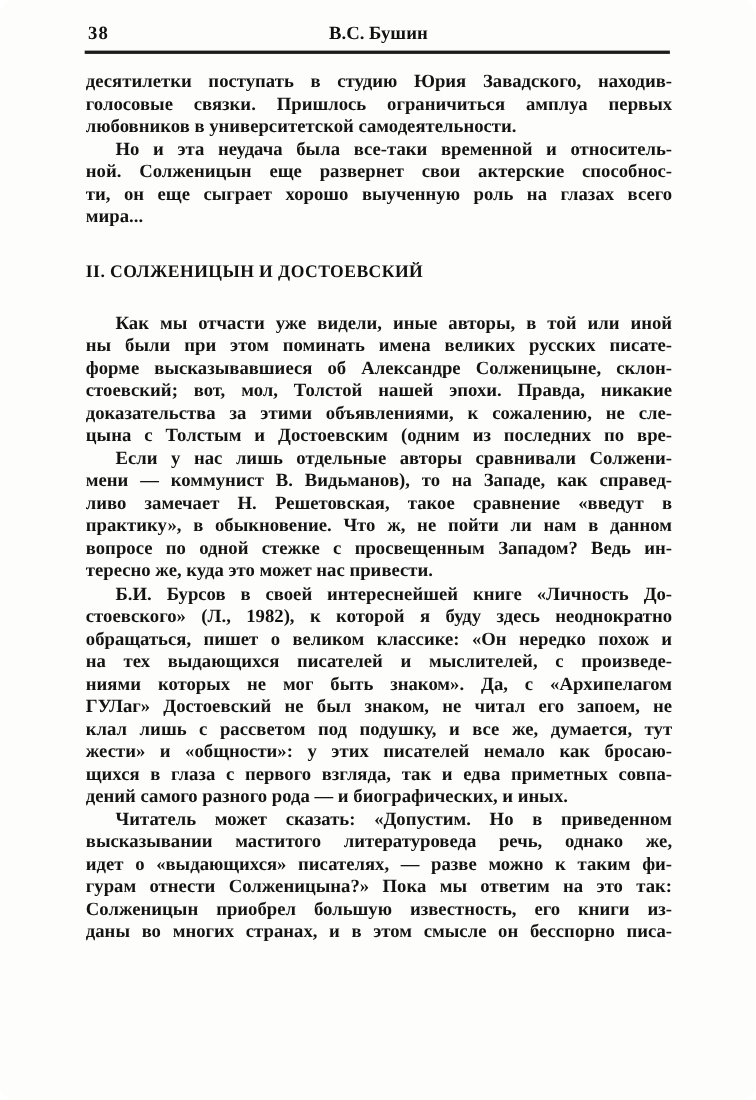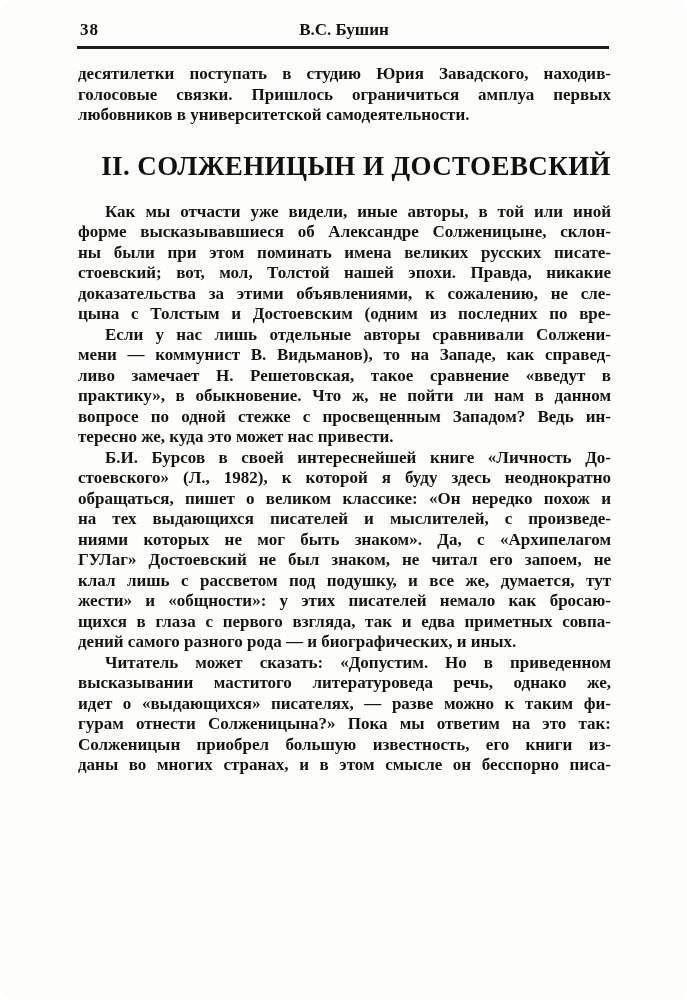--- a/index.html
+++ b/index.html
@@ -43,22 +43,22 @@
     height: 20.5px;
     white-space: nowrap;
     text-align: justify;
     text-align-last: justify;
   }
   .line.end { text-align-last: left; }
   .line.fl { text-indent: 27px; }
   .heading {
     margin: 30px 0 20px 0;
     height: 26px;
-    text-align: right;
-    font-size: 27px; font-weight: 700;
+    text-align: left;
+    font-size: 16px; font-weight: 700;
     letter-spacing: 0.4px;
     color: #111111;
   }
 </style>
 </head>
 <body>
 
 <div class="page">
 
   <div class="header">
@@ -68,27 +68,33 @@
   <div class="rule"></div>
 
   <div class="content">
 
     <p class="para">
       <span class="line">десятилетки поступать в студию Юрия Завадского, находив-</span>
       <span class="line">голосовые связки. Пришлось ограничиться амплуа первых</span>
       <span class="line end">любовников в университетской самодеятельности.</span>
     </p>
 
+    <p class="para">
+      <span class="line fl">Но и эта неудача была все-таки временной и относитель-</span>
+      <span class="line">ной. Солженицын еще развернет свои актерские способнос-</span>
+      <span class="line">ти, он еще сыграет хорошо выученную роль на глазах всего</span>
+      <span class="line end">мира...</span>
+    </p>
 
     <h2 class="heading">II. СОЛЖЕНИЦЫН И ДОСТОЕВСКИЙ</h2>
 
     <p class="para">
       <span class="line fl">Как мы отчасти уже видели, иные авторы, в той или иной</span>
+      <span class="line">ны были при этом поминать имена великих русских писате-</span>
       <span class="line">форме высказывавшиеся об Александре Солженицыне, склон-</span>
-      <span class="line">ны были при этом поминать имена великих русских писате-</span>
       <span class="line">стоевский; вот, мол, Толстой нашей эпохи. Правда, никакие</span>
       <span class="line">доказательства за этими объявлениями, к сожалению, не сле-</span>
     </p>
 
     <p class="para">
       <span class="line">цына с Толстым и Достоевским (одним из последних по вре-</span>
       <span class="line fl">Если у нас лишь отдельные авторы сравнивали Солжени-</span>
       <span class="line">мени — коммунист В. Видьманов), то на Западе, как справед-</span>
       <span class="line">ливо замечает Н. Решетовская, такое сравнение «введут в</span>
       <span class="line">практику», в обыкновение. Что ж, не пойти ли нам в данном</span>

